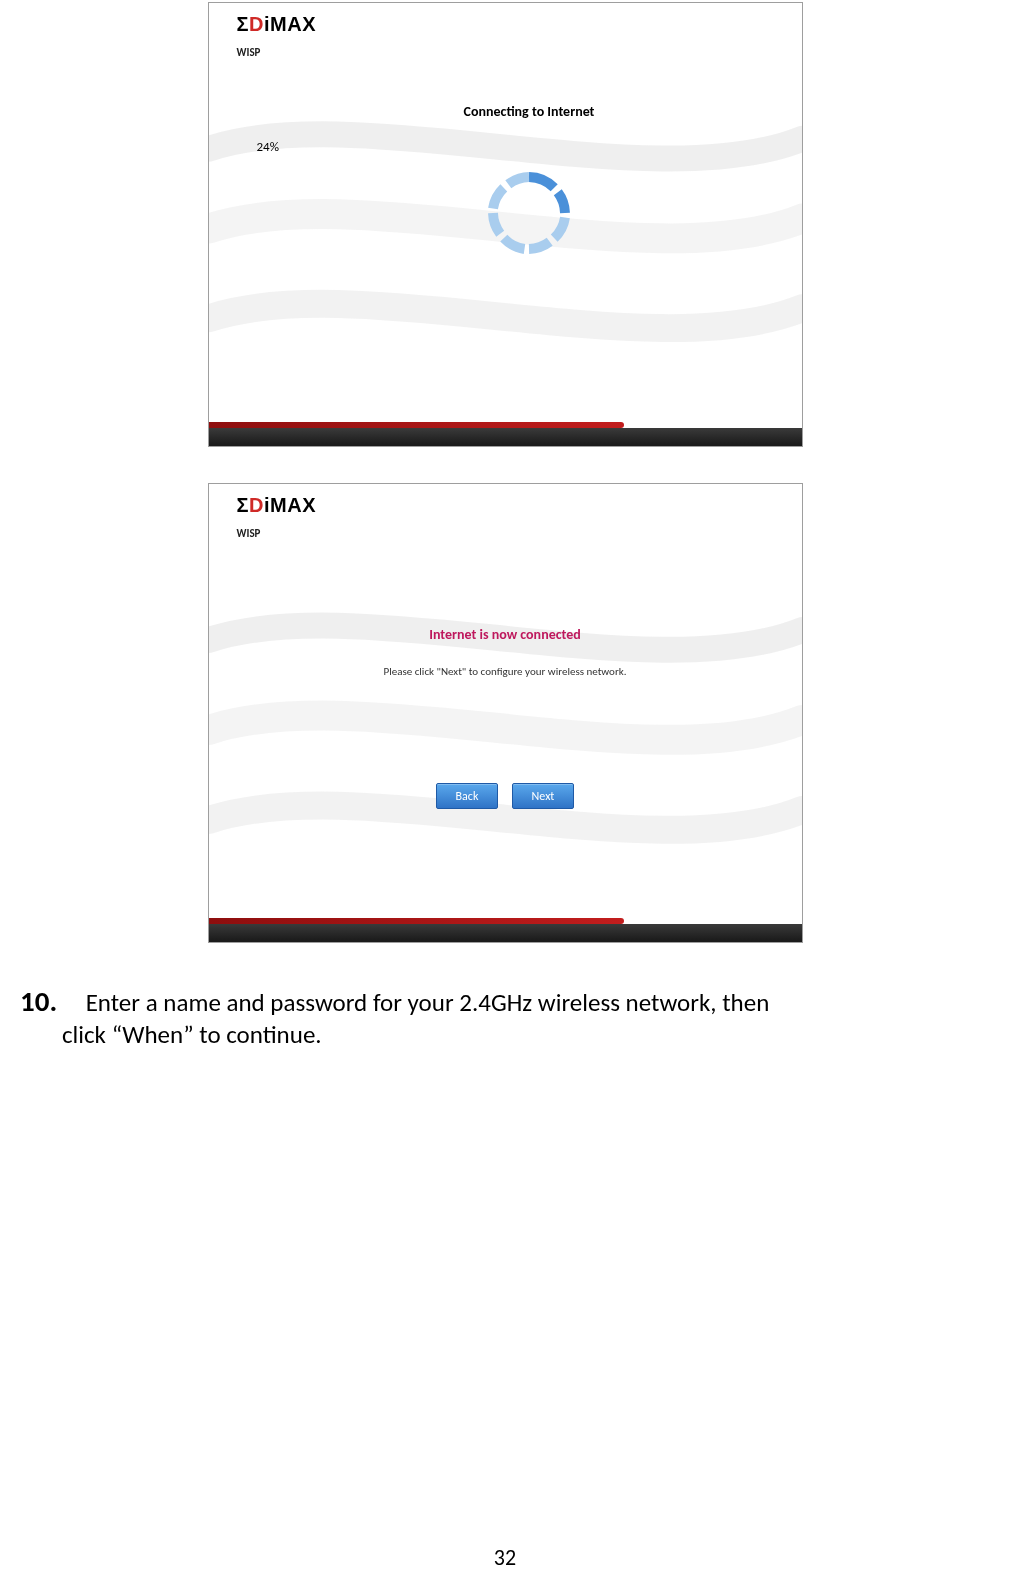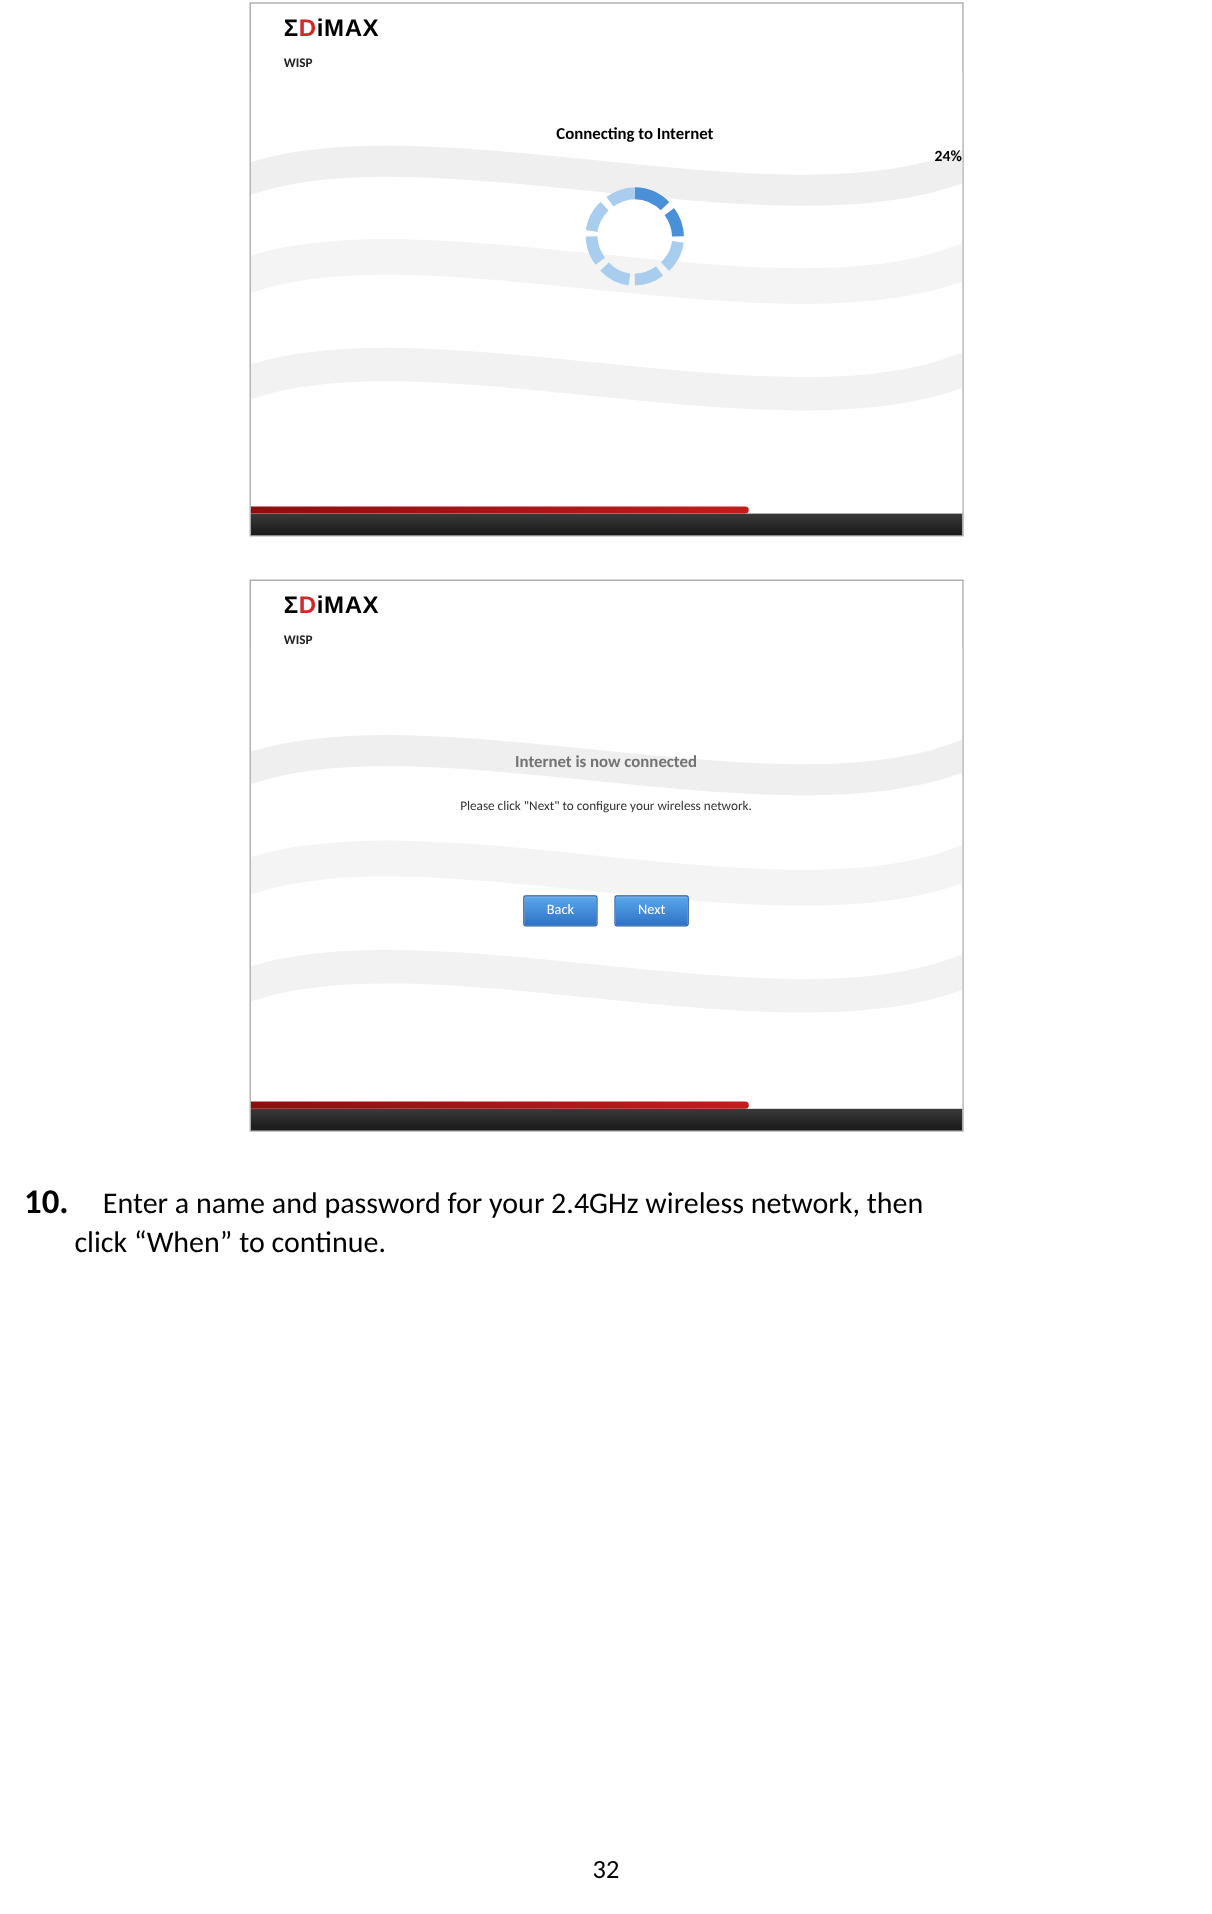--- a/index.html
+++ b/index.html
@@ -90,61 +90,61 @@
   .shot1 .body-area { height: 369px; padding-left: 48px; }
   .connect-title {
     text-align: center;
     font-weight: bold;
     font-size: 14px;
     padding-top: 44px;
     position: relative;
     z-index: 2;
   }
   .connect-pct {
-    text-align: right;
-    font-weight: bold;
+    text-align: left;
+    font-weight: normal;
     font-size: 13px;
-    margin-top: 3px;
+    margin-top: 19px;
     position: relative;
     z-index: 2;
   }
   .spinner-wrap {
     display: flex;
     justify-content: center;
     margin-top: 14px;
     position: relative;
     z-index: 2;
   }
   .spinner { width: 90px; height: 90px; }
 
   
   .shot2 { height: 460px; margin-top: 36px; }
   .shot2 .body-area { height: 384px; }
   .s2-title {
     text-align: center;
     font-weight: bold;
     font-size: 14px;
     padding-top: 86px;
-    color: #737373;
+    color: #be185d;
     position: relative;
     z-index: 2;
   }
   .s2-sub {
     text-align: center;
     font-size: 11px;
     color: #333;
     margin-top: 22px;
     position: relative;
     z-index: 2;
   }
   .btn-row {
     display: flex;
     justify-content: center;
     gap: 14px;
-    margin-top: 68px;
+    margin-top: 105px;
     position: relative;
     z-index: 2;
   }
   .btn {
     display: inline-block;
     min-width: 40px;
     padding: 5px 10px;
     font-size: 12px;
     color: #ffffff;
     background: linear-gradient(#5aa8ec, #2f73c6);

